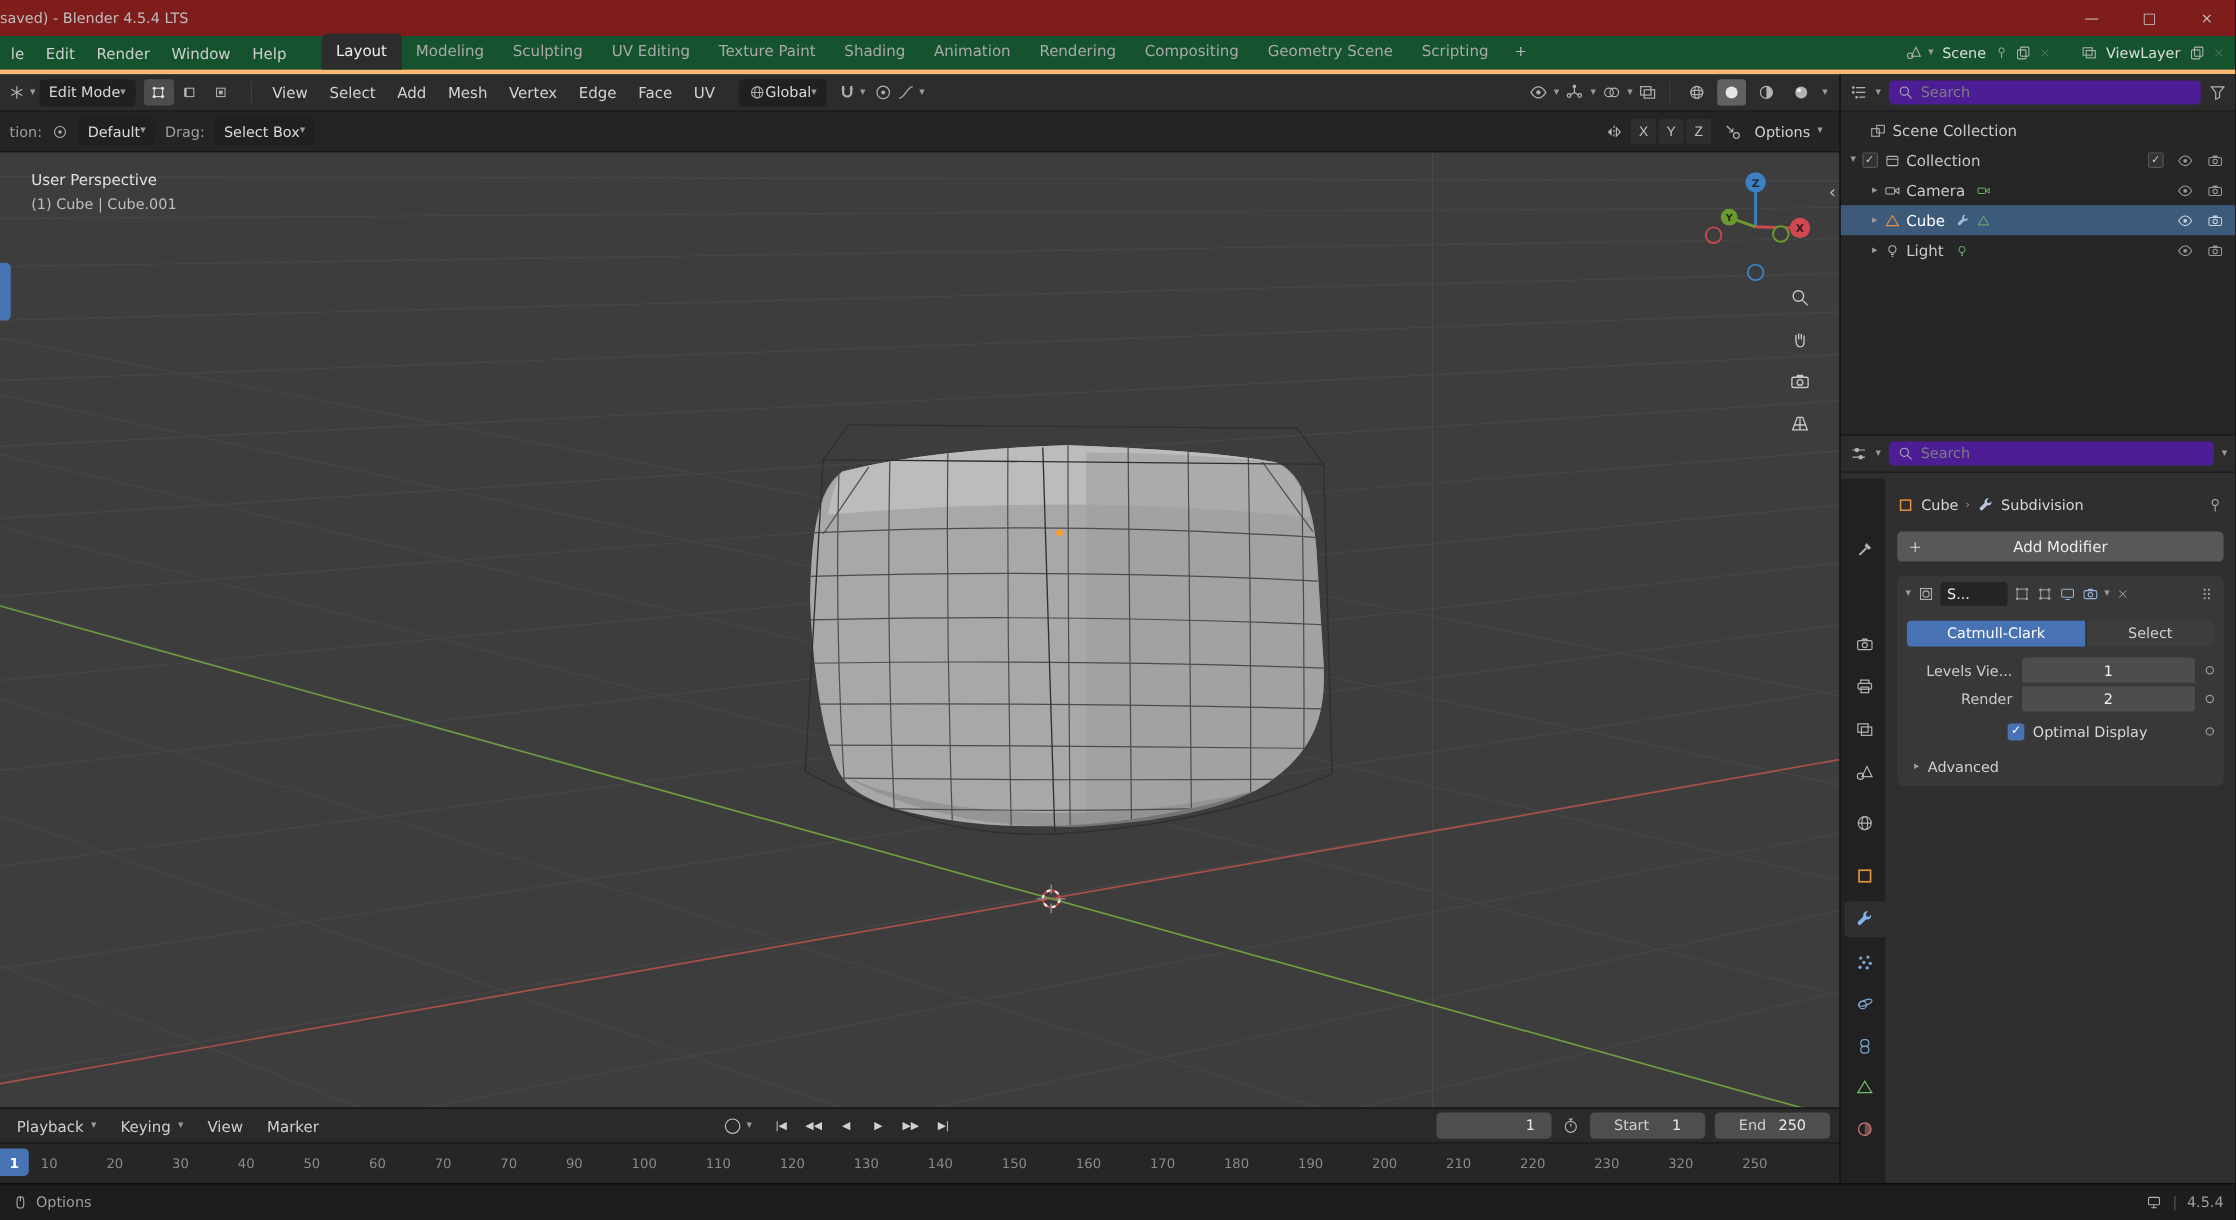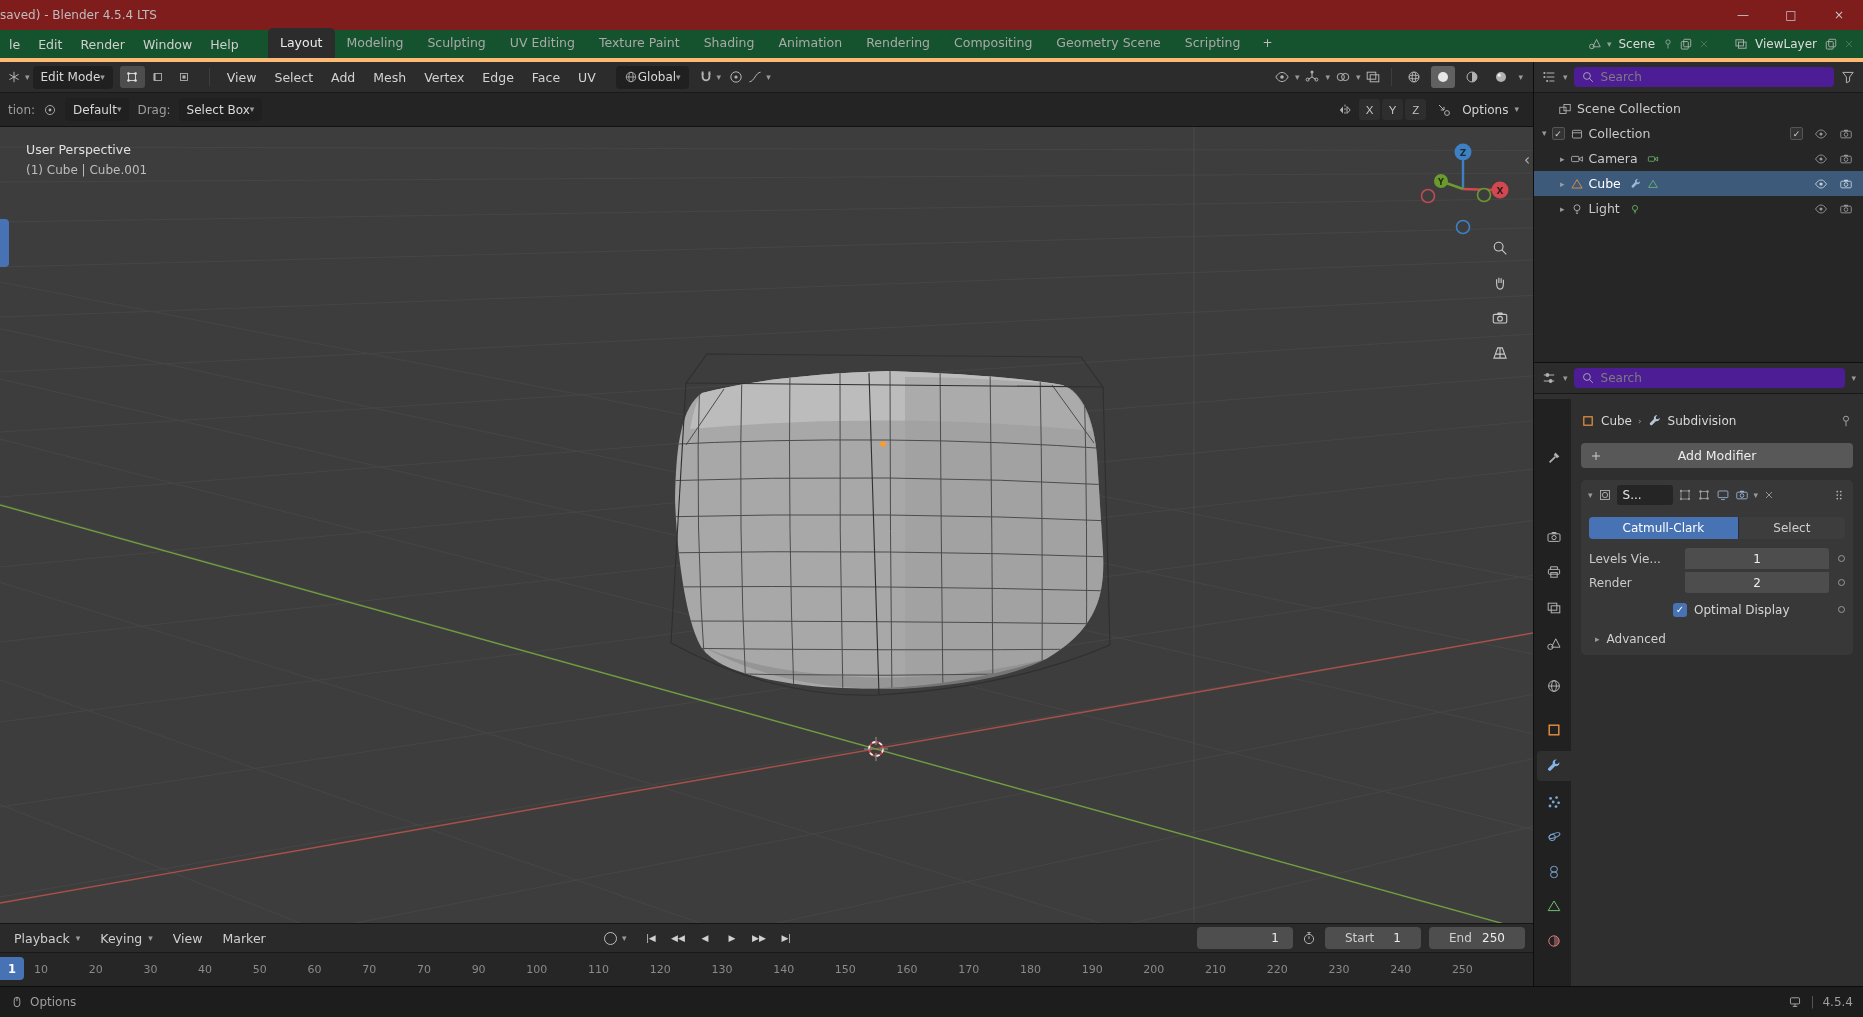--- a/index.html
+++ b/index.html
@@ -104,21 +104,21 @@
   #mhead{height:30px;display:flex;align-items:center;gap:5px;padding:0 7px}
   #mname{width:56px;height:20px;background:#252525;border-radius:3px;color:#e8e8e8;display:flex;align-items:center;padding-left:6px}
   .mtog{color:#9a9a9a}
   .mtog.blue{color:#9ab4d6}
   #mbody{padding:2px 8px 0}
   #segmented{display:flex;height:22px;border-radius:4px;overflow:hidden;margin:5px 0 8px}
   .seg{display:flex;align-items:center;justify-content:center;font-size:12px}
   .seg.on{flex:1.4;background:#4772b3;color:#fff}
   .seg.off{flex:1;background:#3d3d3d;color:#cfcfcf;border-left:1px solid #2c2c2c}
   .prow{display:flex;align-items:center;height:23px;margin-bottom:1px}
-  .plabel{width:96px;padding-right:8px;color:#cbcbcb;white-space:nowrap;overflow:hidden}
+  .plabel{width:96px;text-align:right;padding-right:8px;color:#cbcbcb;white-space:nowrap;overflow:hidden}
   .pfield{flex:1;height:21px;background:#4d4d4d;display:flex;align-items:center;justify-content:center;color:#f0f0f0}
   .pfield.top{border-radius:3px 3px 0 0}
   .pfield.bot{border-radius:0 0 3px 3px}
   .pdot{width:7px;height:7px;border:1.5px solid #9a9a9a;border-radius:50%;margin-left:9px;flex:none}
   .chkrow{display:flex;align-items:center;height:25px;margin-top:3px}
   .checkbox{width:14px;height:14px;background:#4772b3;border-radius:3px;display:flex;align-items:center;justify-content:center;color:#fff;font-size:10px;flex:none}
   .chklabel{margin-left:7px;color:#d6d6d6}
   #advrow{display:flex;align-items:center;gap:7px;margin-top:10px;padding-left:6px;color:#cfcfcf}
   
   #statusbar{position:absolute;left:0;top:986px;width:1863px;height:31px;background:#1d1d1d;border-top:1px solid #0c0c0c;
@@ -820,21 +820,21 @@
         <span class="tick">140</span>
         <span class="tick">150</span>
         <span class="tick">160</span>
         <span class="tick">170</span>
         <span class="tick">180</span>
         <span class="tick">190</span>
         <span class="tick">200</span>
         <span class="tick">210</span>
         <span class="tick">220</span>
         <span class="tick">230</span>
-        <span class="tick">240</span>
+        <span class="tick">320</span>
         <span class="tick">250</span>
       </div>
     <div id="frame-badge">1</div>
   </div>
 
   <div id="rightpanel">
 
     <div id="outliner">
       <div class="ed-header">
         <span class="ic">

